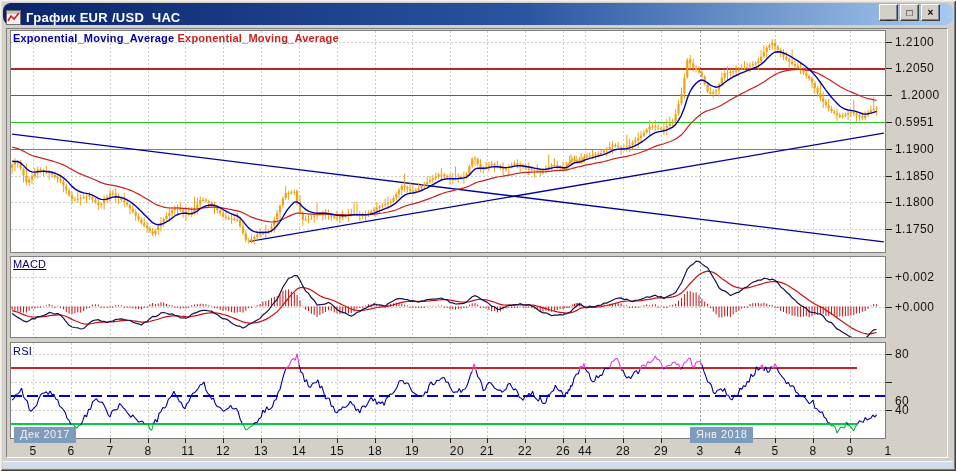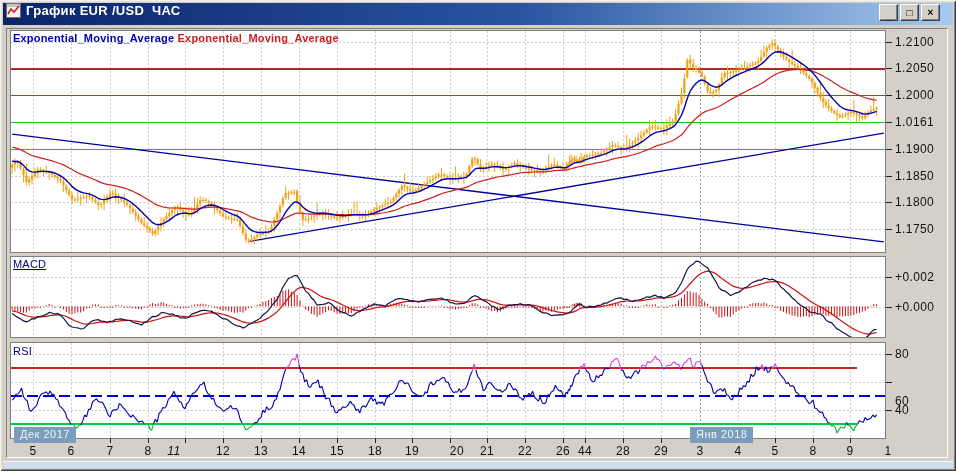--- a/index.html
+++ b/index.html
@@ -5,21 +5,21 @@
   html,body{margin:0;padding:0;background:#9aa5b1;}
   .window{
     position:relative;width:956px;height:471px;background:#d4d0c8;
     font-family:"Liberation Sans",sans-serif;overflow:hidden;
     box-shadow: inset 1px 1px 0 #f2f0eb, inset -1px -1px 0 #404040,
                 inset 2px 2px 0 #e6e3dc, inset -2px -2px 0 #808080;
   }
   .titlebar{
     position:absolute;left:3px;top:3px;right:3px;height:22px;
     background:linear-gradient(90deg,#0a246a 0%,#2a55a0 55%,#a6caf0 100%);
-    display:flex;align-items:flex-start;padding:0 3px;gap:5px;box-sizing:border-box;
+    display:flex;align-items:flex-end;padding:0 3px;gap:5px;box-sizing:border-box;border-radius:8px;
   }
   .app-icon{width:15px;height:15px;flex:0 0 auto;}
   .title-text{color:#ffffff;font-size:13px;font-weight:bold;letter-spacing:.3px;white-space:pre;}
   .win-buttons{position:absolute;right:16px;top:4px;display:flex;gap:2px;}
   .win-btn{
     width:17px;height:15px;background:#d4d0c8;border:1px solid;
     border-color:#ffffff #404040 #404040 #ffffff;
     box-shadow: inset -1px -1px 0 #808080;
     font-size:10px;font-weight:bold;color:#000;display:flex;align-items:center;justify-content:center;
     line-height:9px;cursor:default;
@@ -131,36 +131,36 @@
   <div class="badge" style="left:690px;top:427px;">Янв 2018</div>
 
   <div id="ylabels-main"></div>
   <div id="ylabels-macd"></div>
   <div id="ylabels-rsi"></div>
   <div id="xlabels"></div>
 
   <div class="bottom-strip"></div>
 <div class="lbl ylbl" style="left: 895px; top: 34.5px; position: absolute;">1.2100</div>
     <div class="lbl ylbl" style="left: 895px; top: 61.3px; position: absolute;">1.2050</div>
-    <div class="lbl ylbl" style="left: 895px; top: 88.1px; position: absolute;">1.2000</div>
-    <div class="lbl ylbl" style="left: 895px; top: 114.9px; position: absolute;">1.0161</div>
+    <div class="lbl ylbl" style="left: 895px; top: 88.1px; position: absolute; text-align: center;">1.2000</div>
+    <div class="lbl ylbl" style="left: 895px; top: 114.9px; position: absolute;">0.5951</div>
     <div class="lbl ylbl" style="left: 895px; top: 141.7px; position: absolute;">1.1900</div>
     <div class="lbl ylbl" style="left: 895px; top: 168.5px; position: absolute;">1.1850</div>
     <div class="lbl ylbl" style="left: 895px; top: 195.3px; position: absolute;">1.1800</div>
     <div class="lbl ylbl" style="left: 895px; top: 222.1px; position: absolute;">1.1750</div>
     <div class="lbl ylbl" style="left: 895px; top: 269.5px; position: absolute;">+0.002</div>
     <div class="lbl ylbl" style="left: 895px; top: 299.5px; position: absolute;">+0.000</div>
     <div class="lbl ylbl" style="left: 895px; top: 346.5px; position: absolute;">80</div>
     <div class="lbl ylbl" style="left: 895px; top: 394px; position: absolute;">60</div>
     <div class="lbl ylbl" style="left: 895px; top: 402.5px; position: absolute;">40</div>
     <div class="lbl xlbl" style="left: 19px; top: 444px; position: absolute;">5</div>
     <div class="lbl xlbl" style="left: 57px; top: 444px; position: absolute;">6</div>
     <div class="lbl xlbl" style="left: 96px; top: 444px; position: absolute;">7</div>
     <div class="lbl xlbl" style="left: 134px; top: 444px; position: absolute;">8</div>
-    <div class="lbl xlbl" style="left: 160px; top: 444px; position: absolute; font-style: italic;">11</div>
+    <div class="lbl xlbl" style="left: 174px; top: 444px; position: absolute;">11</div>
     <div class="lbl xlbl" style="left: 209px; top: 444px; position: absolute;">12</div>
     <div class="lbl xlbl" style="left: 247px; top: 444px; position: absolute;">13</div>
     <div class="lbl xlbl" style="left: 285px; top: 444px; position: absolute;">14</div>
     <div class="lbl xlbl" style="left: 323px; top: 444px; position: absolute;">15</div>
     <div class="lbl xlbl" style="left: 361px; top: 444px; position: absolute;">18</div>
     <div class="lbl xlbl" style="left: 398px; top: 444px; position: absolute;">19</div>
     <div class="lbl xlbl" style="left: 436px; top: 444px; position: absolute; text-align: right;">20</div>
     <div class="lbl xlbl" style="left: 473px; top: 444px; position: absolute;">21</div>
     <div class="lbl xlbl" style="left: 511px; top: 444px; position: absolute;">22</div>
     <div class="lbl xlbl" style="left: 549px; top: 444px; position: absolute;">26</div>

